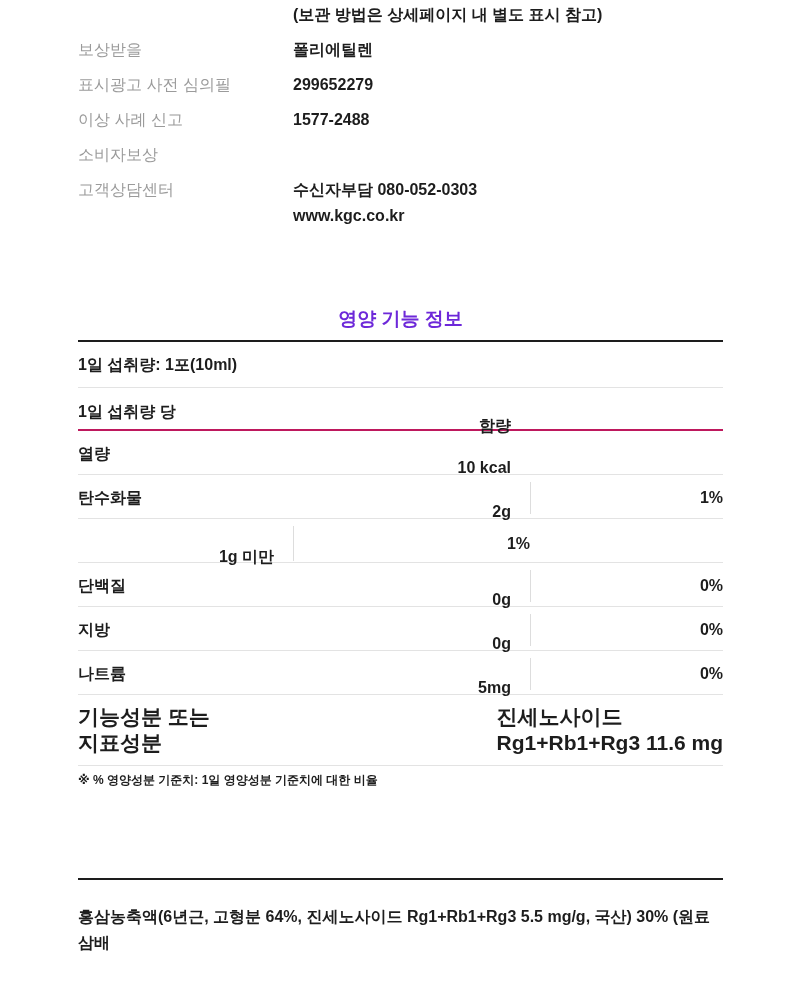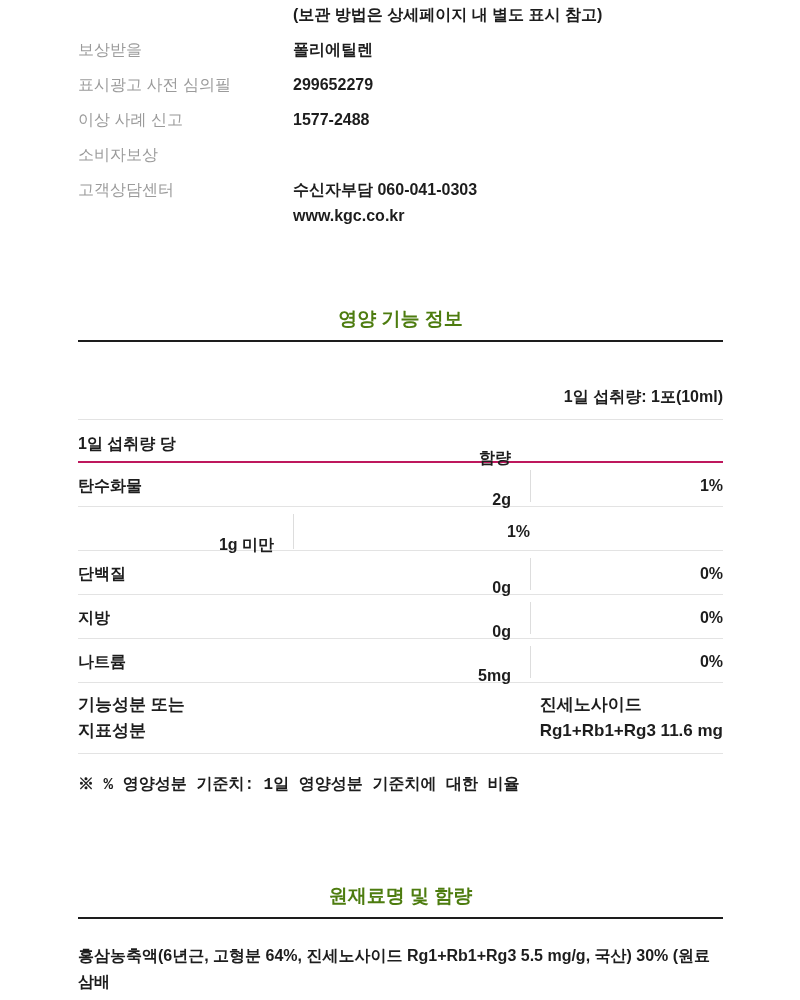--- a/index.html
+++ b/index.html
@@ -37,38 +37,37 @@
     color: #1d1d1d;
     white-space: pre-line;
   }
 
   
   .section-title {
     text-align: center;
     font-size: 19px;
     font-weight: 700;
     line-height: 26px;
-    color: #4d7c0f;
+    color: #6d28d9;
   }
   .rule-thick {
     height: 0;
     border-top: 2px solid #1d1d1d;
     margin-top: 8px;
   }
 
   
   .nutrition-section { margin-top: 77px; }
   .serving-note {
     height: 46px;
     line-height: 46px;
-    text-align: right;
+    text-align: left;
     font-size: 16px;
     font-weight: 600;
     border-bottom: 1px solid #e3e3e3;
-    margin-top: 32px;
   }
   .nt-grid {
     display: grid;
     grid-template-columns: 215px 1fr 193px;
     align-items: center;
     font-size: 16px;
     font-weight: 600;
   }
   .nt-header {
     height: 43px;
@@ -93,33 +92,32 @@
     left: 0; top: 7px; bottom: 7px;
     border-left: 1px solid #dddddd;
   }
   .nt-row .nt-col-pct.no-divider::before { display: none; }
 
   .functional-row {
     display: flex;
     justify-content: space-between;
     padding: 9px 0;
     border-bottom: 1px solid #e3e3e3;
-    font-size: 17px;
+    font-size: 21px;
     font-weight: 600;
     line-height: 26px;
   }
   .functional-value { text-align: left; white-space: pre-line; }
   .functional-label { white-space: pre-line; }
 
   .footnote {
-    margin-top: 18px;
-    font-size: 16px;
-    font-weight: 600;
-    line-height: 26px;
-    font-family: Liberation Mono, monospace;
+    margin-top: 1px;
+    font-size: 12px;
+    font-weight: 600;
+    line-height: 26px;
   }
 
   
   .ingredients-section { margin-top: 85px; }
   .ingredients-text {
     margin-top: 24px;
     font-size: 16px;
     font-weight: 600;
     line-height: 26px;
   }
@@ -145,36 +143,41 @@
       </div>
       <div class="info-row">
         <div class="info-label">이상 사례 신고</div>
         <div class="info-value">1577-2488</div>
       </div>
       <div class="info-row">
         <div class="info-label">소비자보상</div>
       </div>
       <div class="info-row">
         <div class="info-label">고객상담센터</div>
-        <div class="info-value">수신자부담 060-041-0303
+        <div class="info-value">수신자부담 080-052-0303
 www.kgc.co.kr</div>
       </div>
     </div>
 
     <div class="nutrition-section">
       <div class="section-title">영양 기능 정보</div>
       <div class="rule-thick"></div>
 
       <div class="serving-note">1일 섭취량: 1포(10ml)</div>
 
       <div class="nt-grid nt-header">
         <div>1일 섭취량 당</div>
         <div class="nt-col-amount">함량</div>
       </div>
 
+      <div class="nt-grid nt-row">
+        <div>열량</div>
+        <div class="nt-col-amount">10 kcal</div>
+        <div class="nt-col-pct no-divider"></div>
+      </div>
       <div class="nt-grid nt-row">
         <div>탄수화물</div>
         <div class="nt-col-amount">2g</div>
         <div class="nt-col-pct">1%</div>
       </div>
       <div class="nt-grid nt-row">
         <div class="nt-col-amount">1g 미만</div>
         <div class="nt-col-pct">1%</div>
       </div>
       <div class="nt-grid nt-row">
@@ -197,19 +200,18 @@
         <div class="functional-label">기능성분 또는
 지표성분</div>
         <div class="functional-value">진세노사이드
 Rg1+Rb1+Rg3 11.6 mg</div>
       </div>
 
       <div class="footnote">※ % 영양성분 기준치: 1일 영양성분 기준치에 대한 비율</div>
     </div>
 
     <div class="ingredients-section">
-      <div class="section-title">원재료명 및 함량</div>
       <div class="rule-thick"></div>
       <div class="ingredients-text">홍삼농축액(6년근, 고형분 64%, 진세노사이드 Rg1+Rb1+Rg3 5.5 mg/g, 국산) 30% (원료삼배</div>
     </div>
 
   </div>
 </div>
 
 </body></html>

